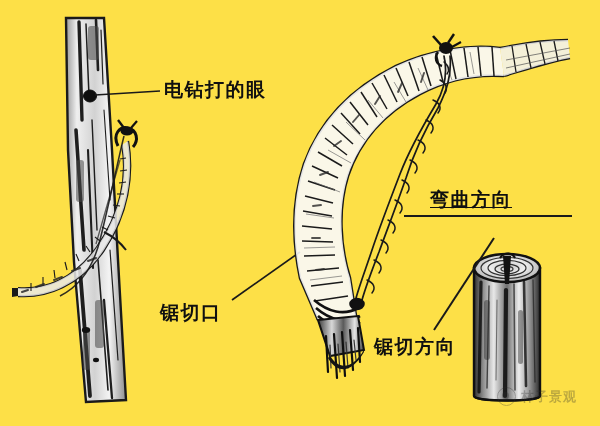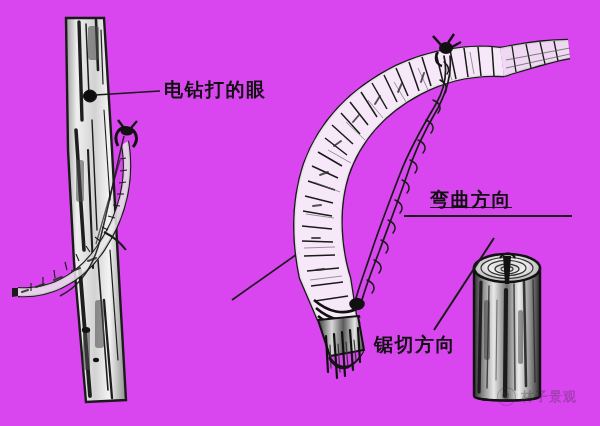--- a/index.html
+++ b/index.html
@@ -8,21 +8,21 @@
     padding: 0;
     background: #ffffff;
   }
   body {
     font-family: "DejaVu Sans", "Liberation Sans", sans-serif;
   }
   #stage {
     position: relative;
     width: 600px;
     height: 426px;
-    background: #d946ef;
+    background: #fde047;
     overflow: hidden;
   }
   #art {
     position: absolute;
     left: 0;
     top: 0;
     width: 600px;
     height: 426px;
   }
   .label {
@@ -31,21 +31,21 @@
     font-family: "DejaVu Sans", "Liberation Sans", sans-serif;
     font-size: 19px;
     font-weight: 700;
     letter-spacing: 1.5px;
     white-space: nowrap;
     line-height: 1;
   }
   #label-drill-hole { left: 164px; top: 80px; }
   #label-saw-kerf   { left: 160px; top: 303px; }
   #label-bend-dir   { left: 430px; top: 190px; text-decoration: underline; }
-  #label-saw-dir    { left: 374px; top: 337px; font-family: Liberation Mono, monospace; }
+  #label-saw-dir    { left: 374px; top: 337px; }
 
   #watermark {
     position: absolute;
     left: 497px;
     top: 387px;
     display: flex;
     align-items: center;
     gap: 5px;
     opacity: 0.30;
   }
@@ -376,20 +376,21 @@
       <path d="M474,396 C474,402 540,402 540,396" fill="none" stroke="#111" stroke-width="2"></path>
 
       <line x1="434" y1="330" x2="494" y2="238" stroke="#1a1a1a" stroke-width="2"></line>
 
       <line x1="404" y1="216" x2="572" y2="216" stroke="#1a1a1a" stroke-width="2"></line>
     </g>
   </svg>
 
   <div class="label" id="label-drill-hole">电钻打的眼</div>
 
+  <div class="label" id="label-saw-kerf">锯切口</div>
 
   <div class="label" id="label-bend-dir">弯曲方向</div>
 
   <div class="label" id="label-saw-dir">锯切方向</div>
 
   <div id="watermark">
     <div class="wm-logo"></div>
     <div class="wm-text">林子景观</div>
   </div>
 

